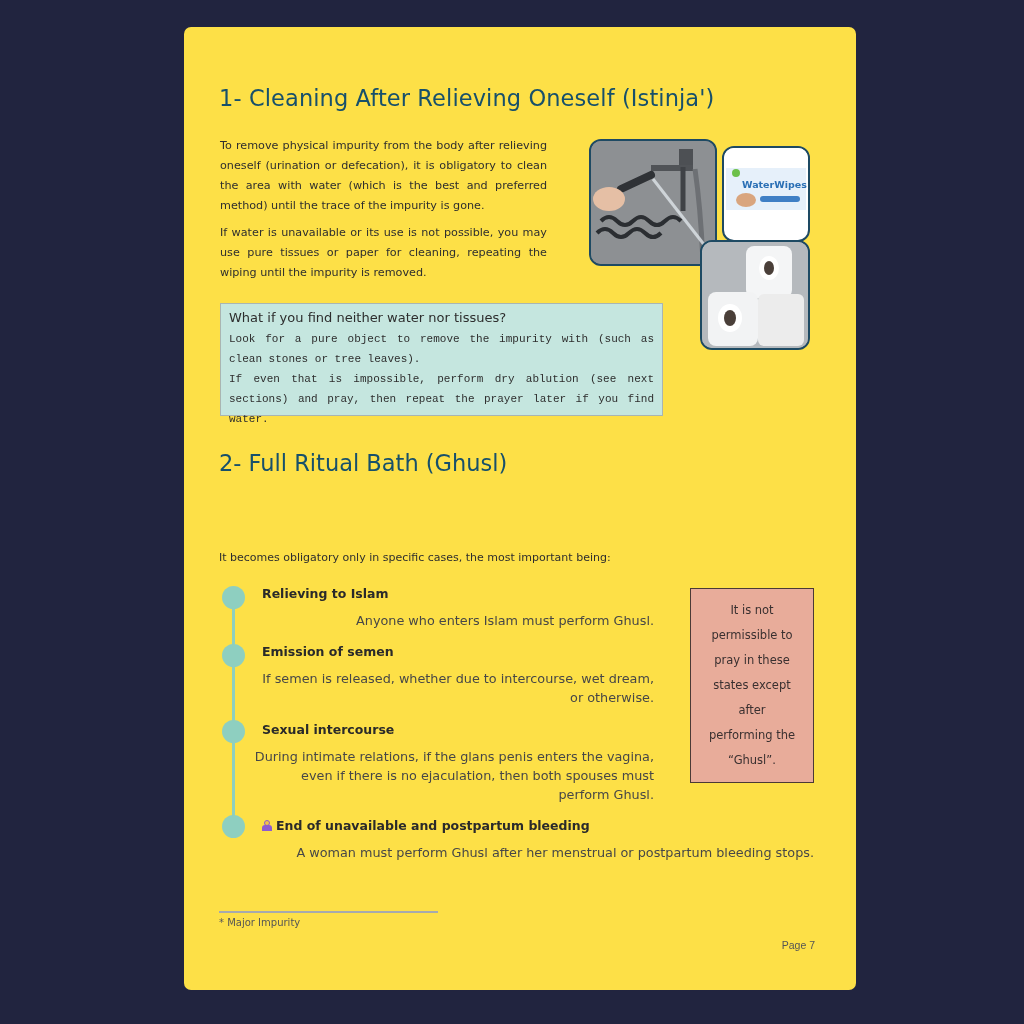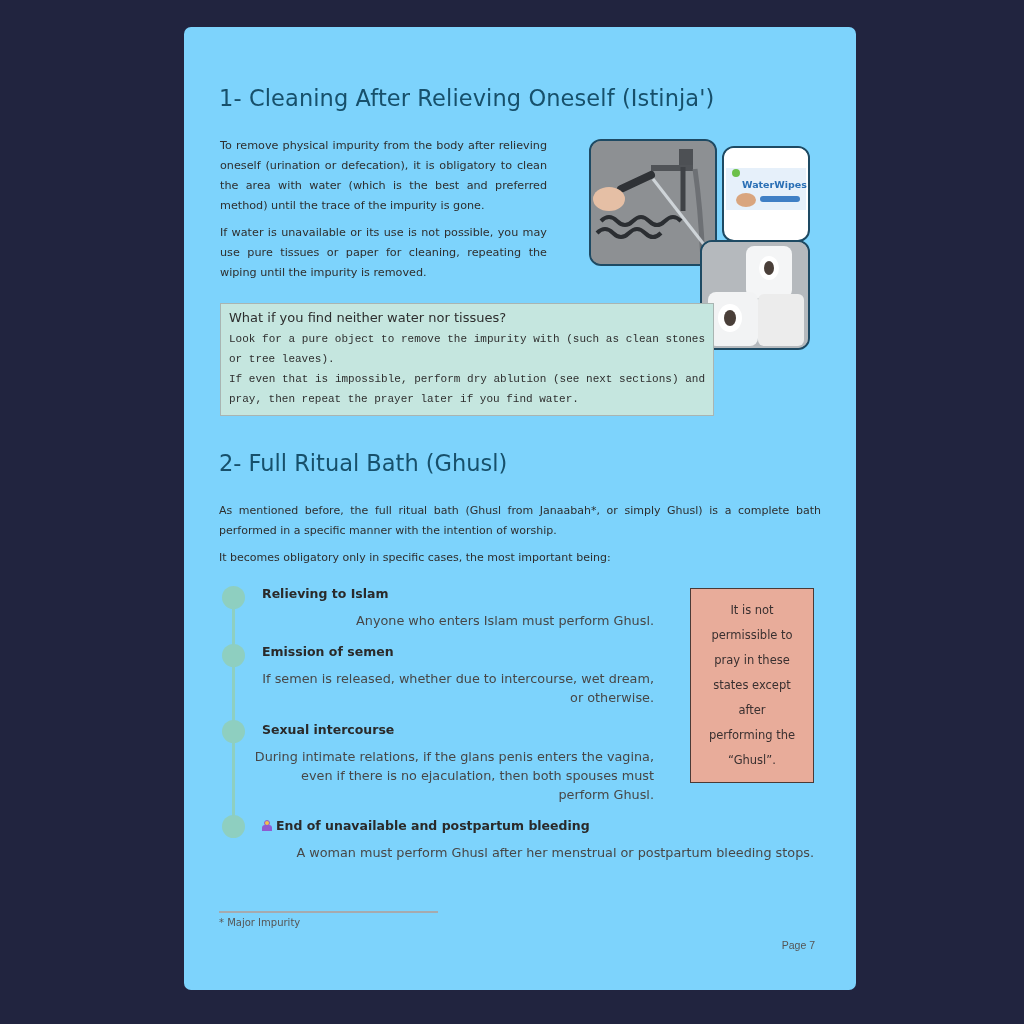--- a/index.html
+++ b/index.html
@@ -5,21 +5,21 @@
   html, body { margin: 0; padding: 0; }
   body {
     width: 1024px; height: 1024px;
     background: #21243f;
     position: relative; overflow: hidden;
     font-family: "Liberation Sans", sans-serif;
   }
   .page {
     position: absolute; left: 184px; top: 27px;
     width: 672px; height: 963px;
-    background: #7dd3fc; border-radius: 7px;
+    background: #fde047; border-radius: 7px;
   }
   .h1 {
     position: absolute; left: 35px; top: 58px;
     font-family: "DejaVu Sans", sans-serif;
     font-size: 22.5px; color: #17506b; font-weight: normal;
     letter-spacing: 0.1px; margin: 0; white-space: nowrap;
   }
   .para {
     position: absolute; font-family: "DejaVu Sans", sans-serif;
     font-size: 11.2px; color: #2e2e2e; line-height: 20px;
@@ -28,21 +28,21 @@
   .p1 { left: 36px; top: 109px; width: 327px; }
   .p2 { left: 36px; top: 196px; width: 327px; }
   .img {
     position: absolute; border: 2px solid #1e4a63; border-radius: 12px;
     overflow: hidden; box-sizing: border-box;
   }
   .img-sprayer { left: 405px; top: 112px; width: 128px; height: 127px; background: linear-gradient(135deg,#9a9c9e,#7d8083); }
   .img-wipes { left: 538px; top: 119px; width: 88px; height: 96px; background: #ffffff; text-align: right; }
   .img-paper { left: 516px; top: 213px; width: 110px; height: 110px; background: linear-gradient(160deg,#c9ccd0,#a8acb0); }
   .callout {
-    position: absolute; left: 36px; top: 276px; width: 494px; height: 113px;
+    position: absolute; left: 36px; top: 276px; width: 443px; height: 113px;
     background: #c5e6df; border: 1.5px solid #a9b5b2; box-sizing: border-box;
     padding: 6px 8px;
   }
   .callout-title {
     font-family: "DejaVu Sans", sans-serif; font-size: 13px; color: #2d2d2d;
     margin: 0 0 4px 0; font-weight: normal;
   }
   .callout-text {
     font-family: Liberation Mono, monospace; font-size: 11px; color: #2e2e2e;
     line-height: 20px; margin: 0; text-align: justify;
@@ -148,21 +148,20 @@
   </div>
 
   <div class="callout">
     <h3 class="callout-title">What if you find neither water nor tissues?</h3>
     <p class="callout-text">Look for a pure object to remove the impurity with (such as clean stones or tree leaves).</p>
     <p class="callout-text">If even that is impossible, perform dry ablution (see next sections) and pray, then repeat the prayer later if you find water.</p>
   </div>
 
   <h2 class="h2">2- Full Ritual Bath (Ghusl)</h2>
 
-  <p class="para p3">As mentioned before, the full ritual bath (Ghusl from Janaabah*, or simply Ghusl) is a complete bath performed in a specific manner with the intention of worship.</p>
   <p class="para p4">It becomes obligatory only in specific cases, the most important being:</p>
 
   <div class="timeline-line"></div>
   <div class="dot" style="top:559px;"></div>
   <div class="dot" style="top:617px;"></div>
   <div class="dot" style="top:693px;"></div>
   <div class="dot" style="top:788px;"></div>
 
   <div>
     <p class="item-title" style="top:559px;">Relieving to Islam</p>

